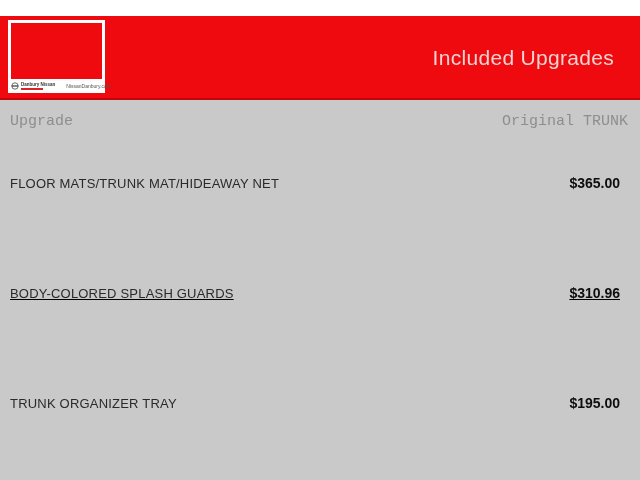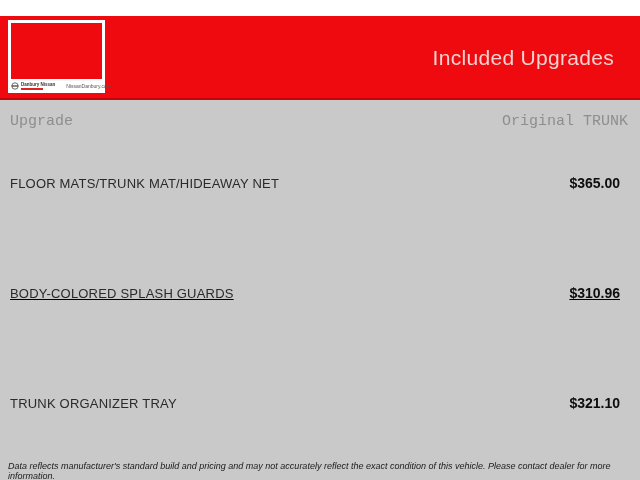--- a/index.html
+++ b/index.html
@@ -92,18 +92,17 @@
     <span class="upgrade-price">$365.00</span>
   </div>
 
   <div class="row row-2">
     <span class="upgrade-name">BODY-COLORED SPLASH GUARDS</span>
     <span class="upgrade-price">$310.96</span>
   </div>
 
   <div class="row row-3">
     <span class="upgrade-name">TRUNK ORGANIZER TRAY</span>
-    <span class="upgrade-price">$321.10</span>
+    <span class="upgrade-price">$195.00</span>
   </div>
 
-  <div class="disclaimer">Data reflects manufacturer's standard build and pricing and may not accurately reflect the exact condition of this vehicle. Please contact dealer for more information.</div>
 
 </div>
 
 </body></html>

